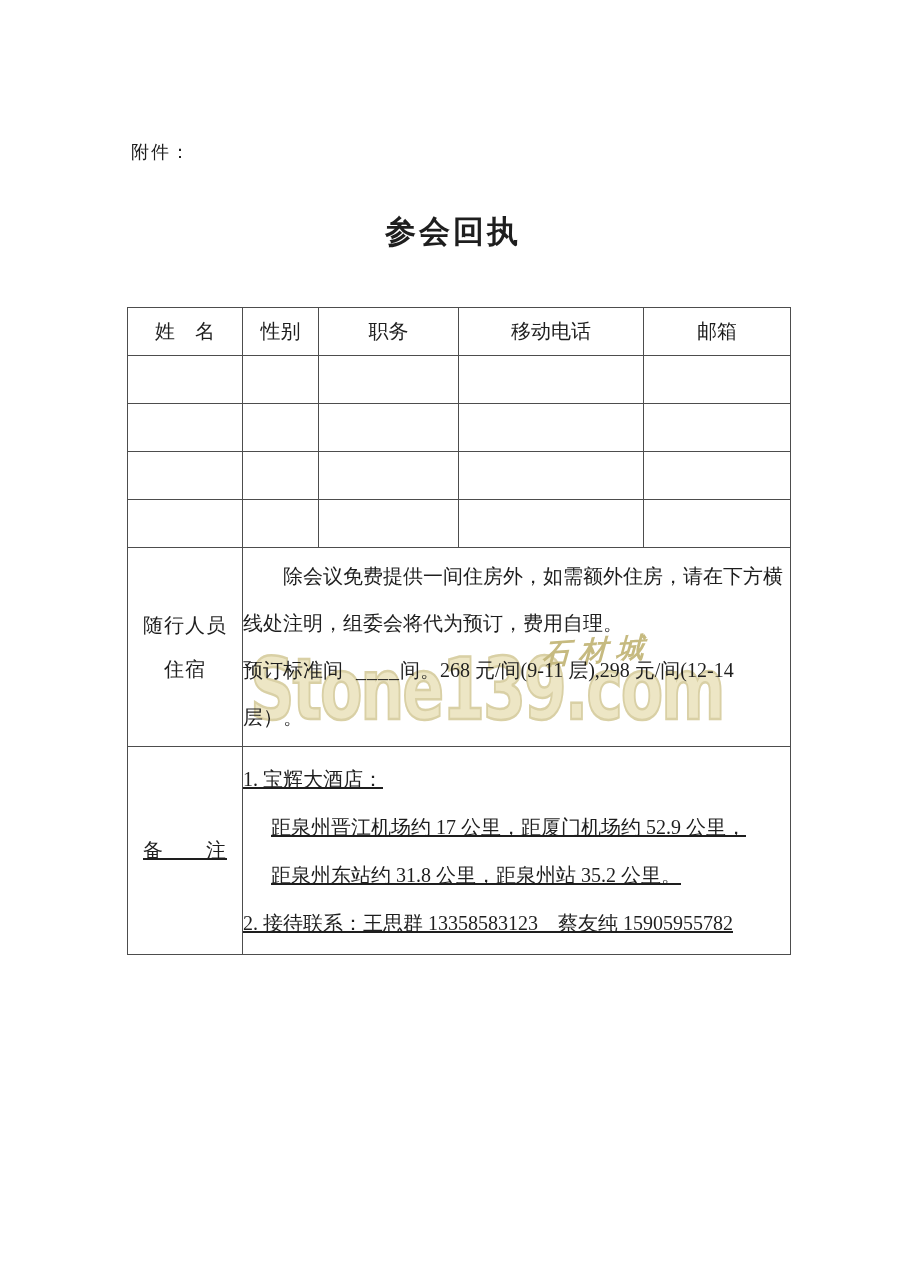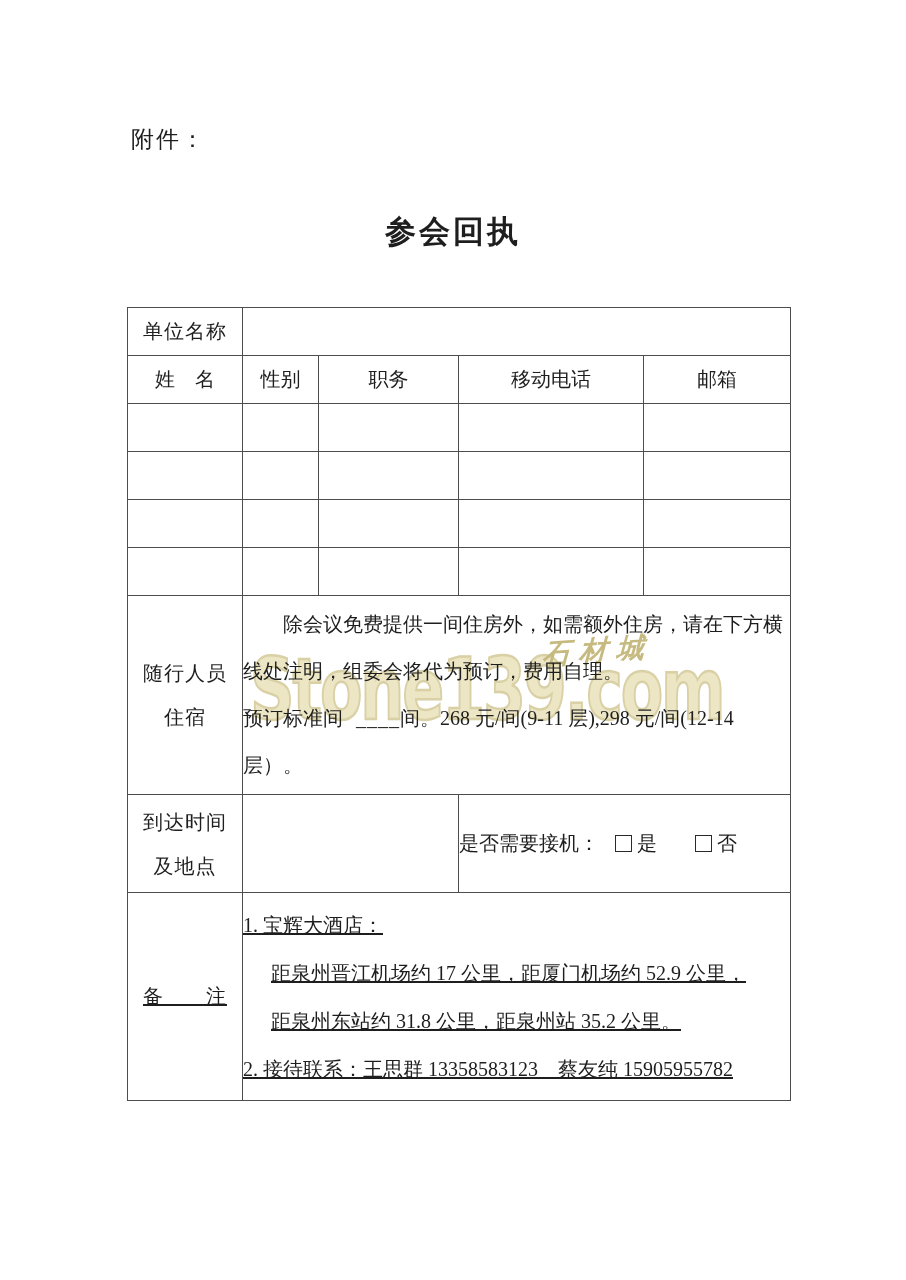--- a/index.html
+++ b/index.html
@@ -8,22 +8,22 @@
     width: 906px; height: 1280px;
     background: #ffffff;
     font-family: "Liberation Serif", "DejaVu Serif", serif;
     color: #1e1e1e;
     position: relative;
     overflow: hidden;
   }
   .page { position: absolute; inset: 0; }
 
   .attachment-label {
-    position: absolute; left: 131px; top: 124px;
-    font-size: 23px; letter-spacing: 2px;
+    position: absolute; left: 131px; top: 140px;
+    font-size: 18px; letter-spacing: 2px;
   }
 
   .page-title {
     position: absolute; left: 0; top: 211px; width: 906px;
     margin: 0; text-align: center;
     font-size: 31px; font-weight: bold; letter-spacing: 3px;
   }
 
   
   .watermark { position: absolute; left: 236px; top: 646px; z-index: 1; pointer-events: none; margin-left: 14px; }
@@ -99,24 +99,20 @@
   <table class="reply-form">
     <colgroup>
       <col style="width:115px">
         <col style="width:76px">
         <col style="width:140px">
         <col style="width:185px">
         <col style="width:147px">
     </colgroup>
 
     <tbody>
-        <tr class="r48">
-      <td class="label-cell">单位名称</td>
-      <td colspan="4"></td>
-    </tr>
 
     <tr class="r48">
       <td class="hdr-cell">姓　名</td>
       <td class="hdr-cell">性别</td>
       <td class="hdr-cell">职务</td>
       <td class="hdr-cell">移动电话</td>
       <td class="hdr-cell">邮箱</td>
     </tr>
 
     <tr class="r48">
@@ -152,30 +148,20 @@
       <td class="label-cell">
         <span class="lbl-line">随行人员</span>
         <span class="lbl-line">住宿</span>
       </td>
       <td colspan="4" class="content-cell">
         <p class="indent-2em">除会议免费提供一间住房外，如需额外住房，请在下方横线处注明，组委会将代为预订，费用自理。</p>
         <p><span>预订标准间</span><span class="fill-blank">____</span><span>间。268 元/间(9-11 层),298 元/间(12-14 层）。</span></p>
       </td>
     </tr>
 
-    <tr class="r-arrive">
-      <td class="label-cell">
-        <span class="lbl-line">到达时间</span>
-        <span class="lbl-line">及地点</span>
-      </td>
-      <td colspan="2"></td>
-      <td colspan="2" class="pickup-cell">
-        <span>是否需要接机：</span><span class="checkbox cb-gap-first"></span><span>是</span><span class="checkbox cb-gap"></span><span>否</span>
-      </td>
-    </tr>
 
     <tr class="r-remarks">
       <td class="label-cell">备　　注</td>
       <td colspan="4" class="remarks-cell">
         <p class="rm-line">1. 宝辉大酒店：</p>
         <p class="rm-line rm-indent">距泉州晋江机场约 17 公里，距厦门机场约 52.9 公里，</p>
         <p class="rm-line rm-indent">距泉州东站约 31.8 公里，距泉州站 35.2 公里。</p>
         <p class="rm-line">2. 接待联系：王思群 13358583123　蔡友纯 15905955782</p>
       </td>
     </tr>

